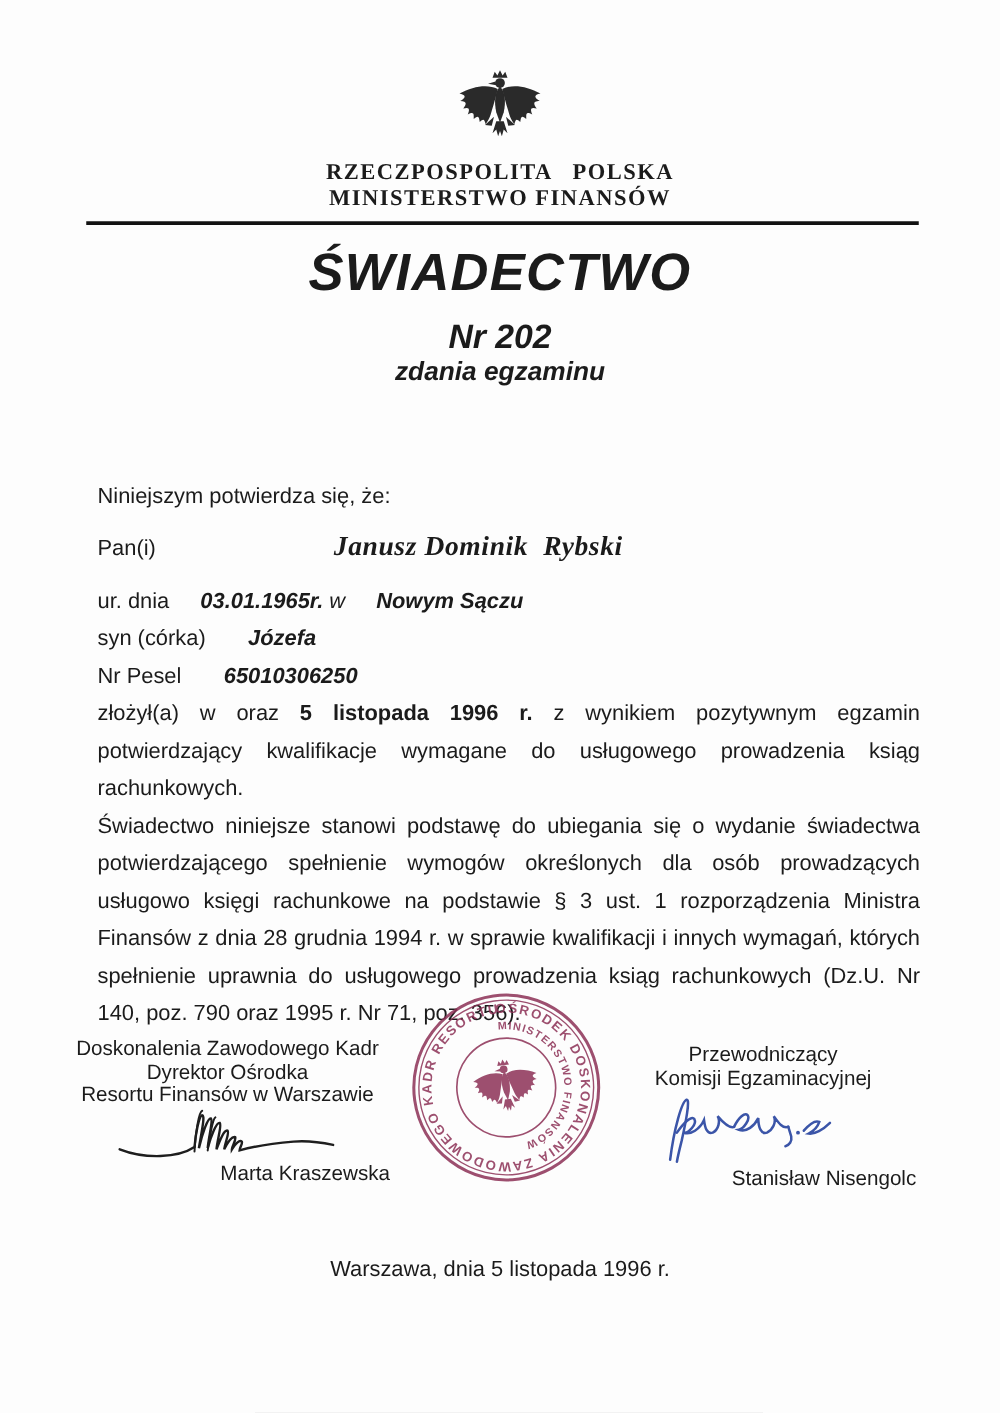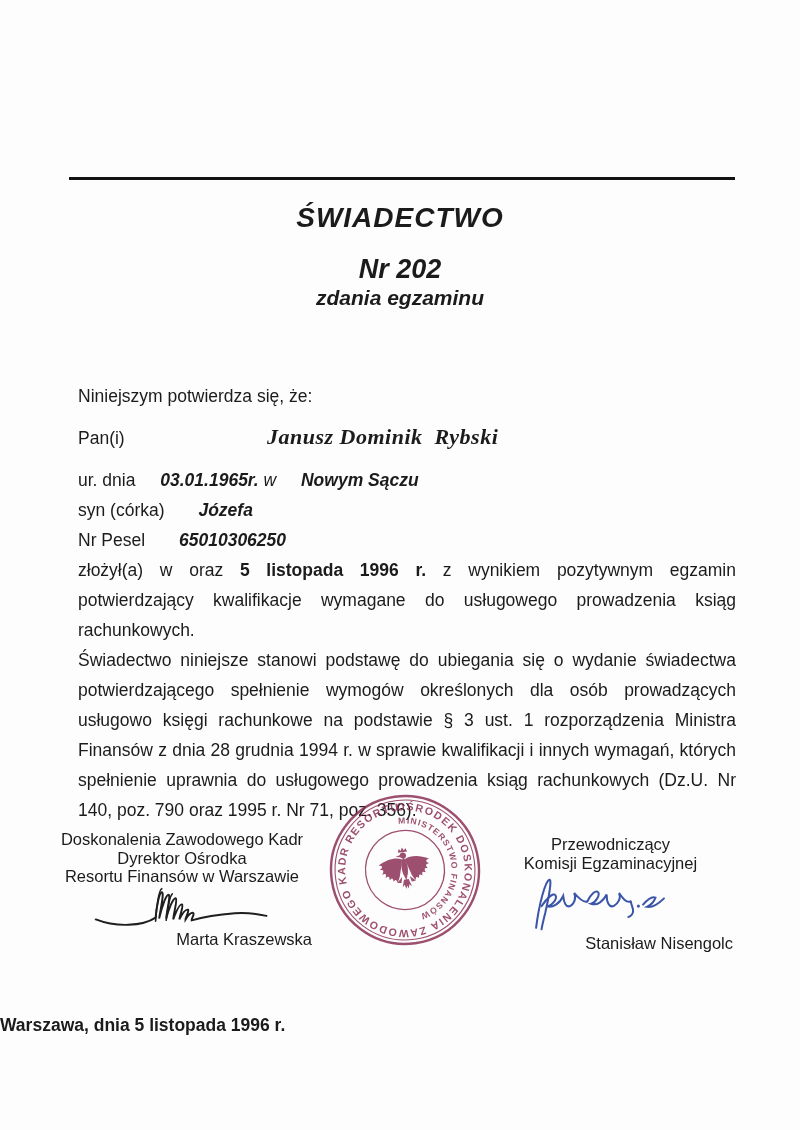--- a/index.html
+++ b/index.html
@@ -10,21 +10,21 @@
   }
   
   .header{position:absolute;top:55px;left:0;width:100%;text-align:center;}
   .emblem-svg{width:72px;height:60px;color:#2a2a2a;display:inline-block;}
   .h-line{font-family:"Liberation Serif",serif;font-weight:bold;font-size:18px;
           letter-spacing:1.2px;line-height:21px;}
   .h-line1{margin-top:7px;word-spacing:11px;}
   .rule{position:absolute;top:177px;left:69px;width:666px;height:3px;background:#121212;}
   
   .title-block{position:absolute;top:194px;left:0;width:100%;text-align:center;}
-  .doc-title{font-size:28px;font-weight:bold;font-style:italic;letter-spacing:1px;line-height:48px;}
+  .doc-title{font-size:42px;font-weight:bold;font-style:italic;letter-spacing:1px;line-height:48px;}
   .doc-nr{margin-top:15px;font-size:27px;font-weight:bold;font-style:italic;line-height:24px;}
   .doc-sub{margin-top:5px;font-size:21px;font-weight:bold;font-style:italic;line-height:24px;}
   
   .body-block{position:absolute;top:381px;left:78px;width:658px;
               font-size:17.5px;line-height:30px;}
   .confirm-line{margin-bottom:11px;}
   .name-row{display:flex;align-items:baseline;height:43px;}
   .salutation{flex:0 0 189px;}
   .person-name{font-family:"Liberation Serif",serif;font-weight:bold;font-style:italic;
                font-size:22px;white-space:pre;letter-spacing:.5px;}
@@ -37,42 +37,49 @@
   .sig-left{position:absolute;top:830px;left:52px;width:260px;text-align:center;
             font-size:16.5px;line-height:18.5px;}
   .sig-right{position:absolute;top:835px;left:488px;width:245px;text-align:center;
              font-size:16.5px;line-height:18.5px;}
   .sig-svg{display:block;margin:0 auto;}
   .sig-name{margin-top:0;text-align:right;}
   .stamp-wrap{position:absolute;top:792px;left:327px;width:156px;height:156px;
               filter:blur(.3px);}
   .stamp-svg{width:156px;height:156px;opacity:.85;}
   
-  .footer{position:absolute;top:1005px;left:0;width:100%;text-align:left;
-          font-weight:bold;font-size:17.5px;margin-top:10px;}
+  .footer{position:absolute;top:1005px;left:0;width:100%;text-align:center;
+          font-weight:normal;font-size:17.5px;}
 </style>
 </head>
 <body>
 
 <svg width="0" height="0" style="position:absolute" aria-hidden="true">
   <symbol id="eagle" viewBox="0 0 120 100">
     <path d="M50 12 L53 4 L56.5 9 L60 2 L63.5 9 L67 4 L70 12 Z" fill="currentColor"></path>
     <circle cx="60" cy="19" r="6.5" fill="currentColor"></circle>
     <path d="M54 17 L44 20 L55 22 Z" fill="currentColor"></path>
     <path d="M60 24 C53 30 52 44 55 58 L60 72 L65 58 C68 44 67 30 60 24 Z" fill="currentColor"></path>
     <path id="eagle-wing" d="M57 27 C44 20 24 23 6 33 C16 35 14 39 7 43 C17 43 15 48 11 53 C21 50 19 56 17 61 C26 56 25 61 25 67 C32 61 32 65 33 71 C39 65 39 69 41 74 C45 68 47 64 49 56 C52 46 55 36 57 27 Z" fill="currentColor"></path>
     <use href="#eagle-wing" transform="translate(120,0) scale(-1,1)"></use>
     <path d="M55 70 L50 86 L55 81 L57.5 90 L60 83 L62.5 90 L65 81 L70 86 L65 70 Z" fill="currentColor"></path>
     <path d="M52 64 L40 75 L49 76 Z" fill="currentColor"></path>
     <path d="M68 64 L80 75 L71 76 Z" fill="currentColor"></path>
   </symbol>
 </svg>
 
 <div class="page">
 
+  <div class="header">
+    <svg class="emblem-svg" viewBox="0 0 120 100">
+      <use href="#eagle"></use>
+    </svg>
+    <div class="h-line h-line1">RZECZPOSPOLITA POLSKA</div>
+    <div class="h-line">MINISTERSTWO FINANSÓW</div>
+  </div>
   <div class="rule"></div>
 
   <div class="title-block">
     <div class="doc-title">ŚWIADECTWO</div>
     <div class="doc-nr">Nr 202</div>
     <div class="doc-sub">zdania egzaminu</div>
   </div>
 
   <div class="body-block">
     <div class="confirm-line">Niniejszym potwierdza się, że:</div>

